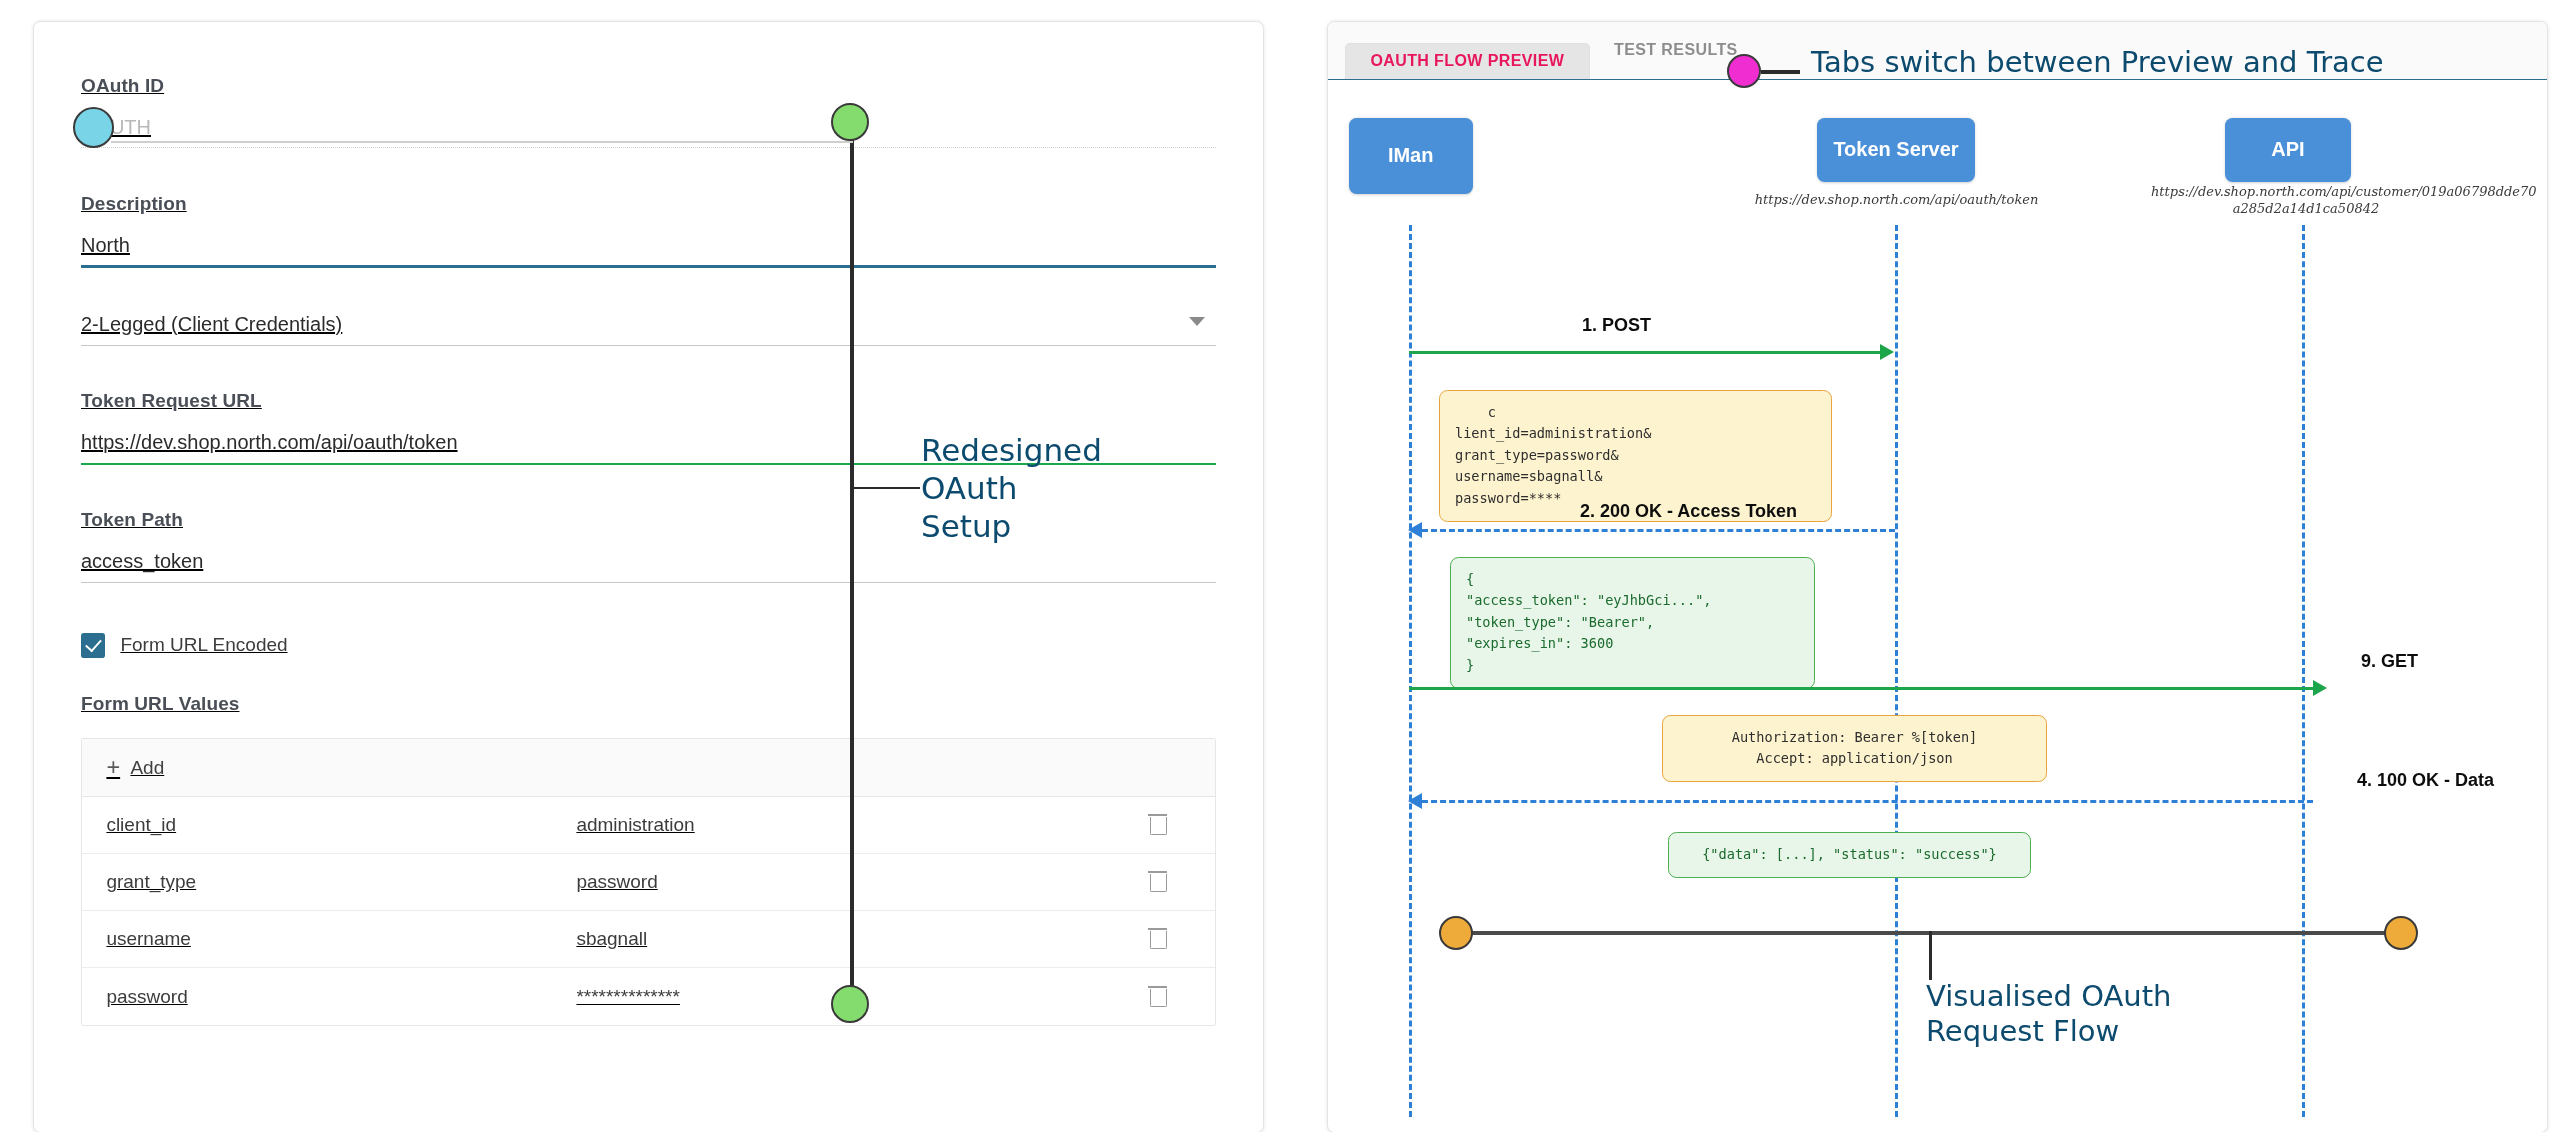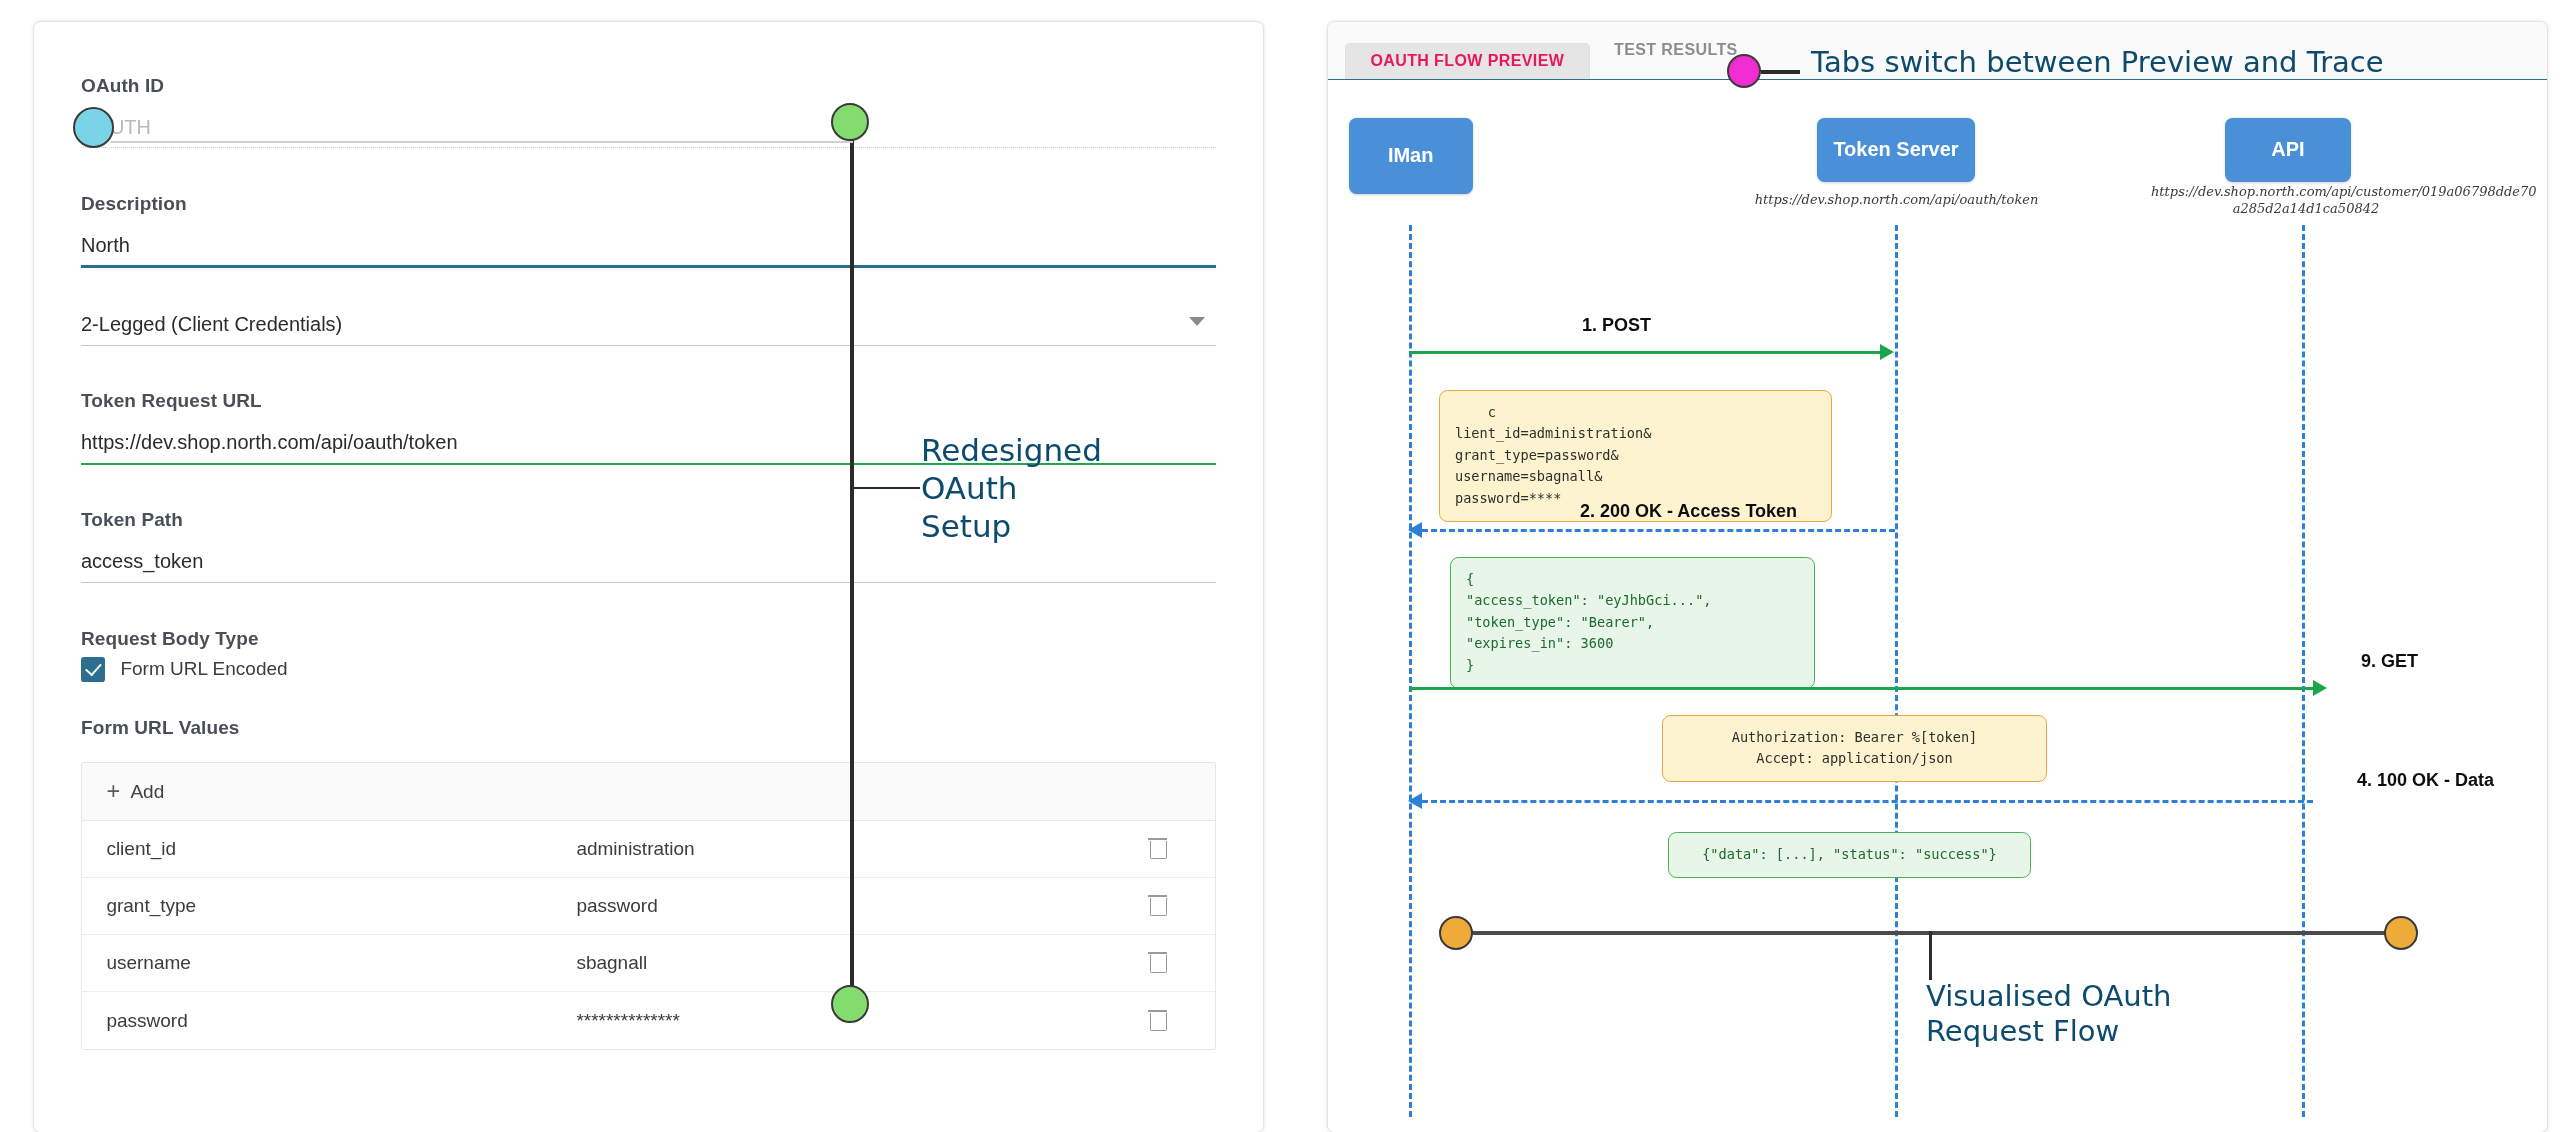--- a/index.html
+++ b/index.html
@@ -18,21 +18,21 @@
     position: absolute; left: 33px; top: 20.7px;
     width: 1231px; height: 1112px;
     background: #ffffff;
     border: 0.9px solid #e3e3e3;
     border-radius: 7.5px;
     box-shadow: 0 0.9px 3.8px rgba(0,0,0,0.10);
     overflow: hidden;
   }
   .lp-inner { padding: 53px 47px 0 47px; }
 
-  .field { margin-bottom: 3.8px; }
+  .field { margin-bottom: 3.8px; text-decoration: underline; }
   .field-label {
     font-size: 19px; font-weight: bold; color: #4a4f57;
     letter-spacing: 0.1px; margin-bottom: 19px;
   }
   .field-value {
     font-size: 20px; color: #2b2b2b; padding-bottom: 8.5px;
     white-space: nowrap;
   }
   .field-value.placeholder { color: #b9b9b9; }
   .underline { height: 0.9px; background: #c7c7c7; width: 100%; }
@@ -231,21 +231,20 @@
 
       <div class="field">
         <div class="field-label">Token Path</div>
         <div class="field-value">access_token</div>
         <div class="underline"></div>
       </div>
 
       <div class="gap-lg"></div>
 
       <div class="field">
-        <div class="field-label" style="margin-bottom:7.5px;">Request Body Type</div>
         <div class="check-row">
           <span class="checkbox"></span>
           <span class="check-label">Form URL Encoded</span>
         </div>
       </div>
 
       <div class="gap-md"></div>
 
       <div class="field">
         <div class="field-label" style="margin-bottom:3.8px;">Form URL Values</div>

